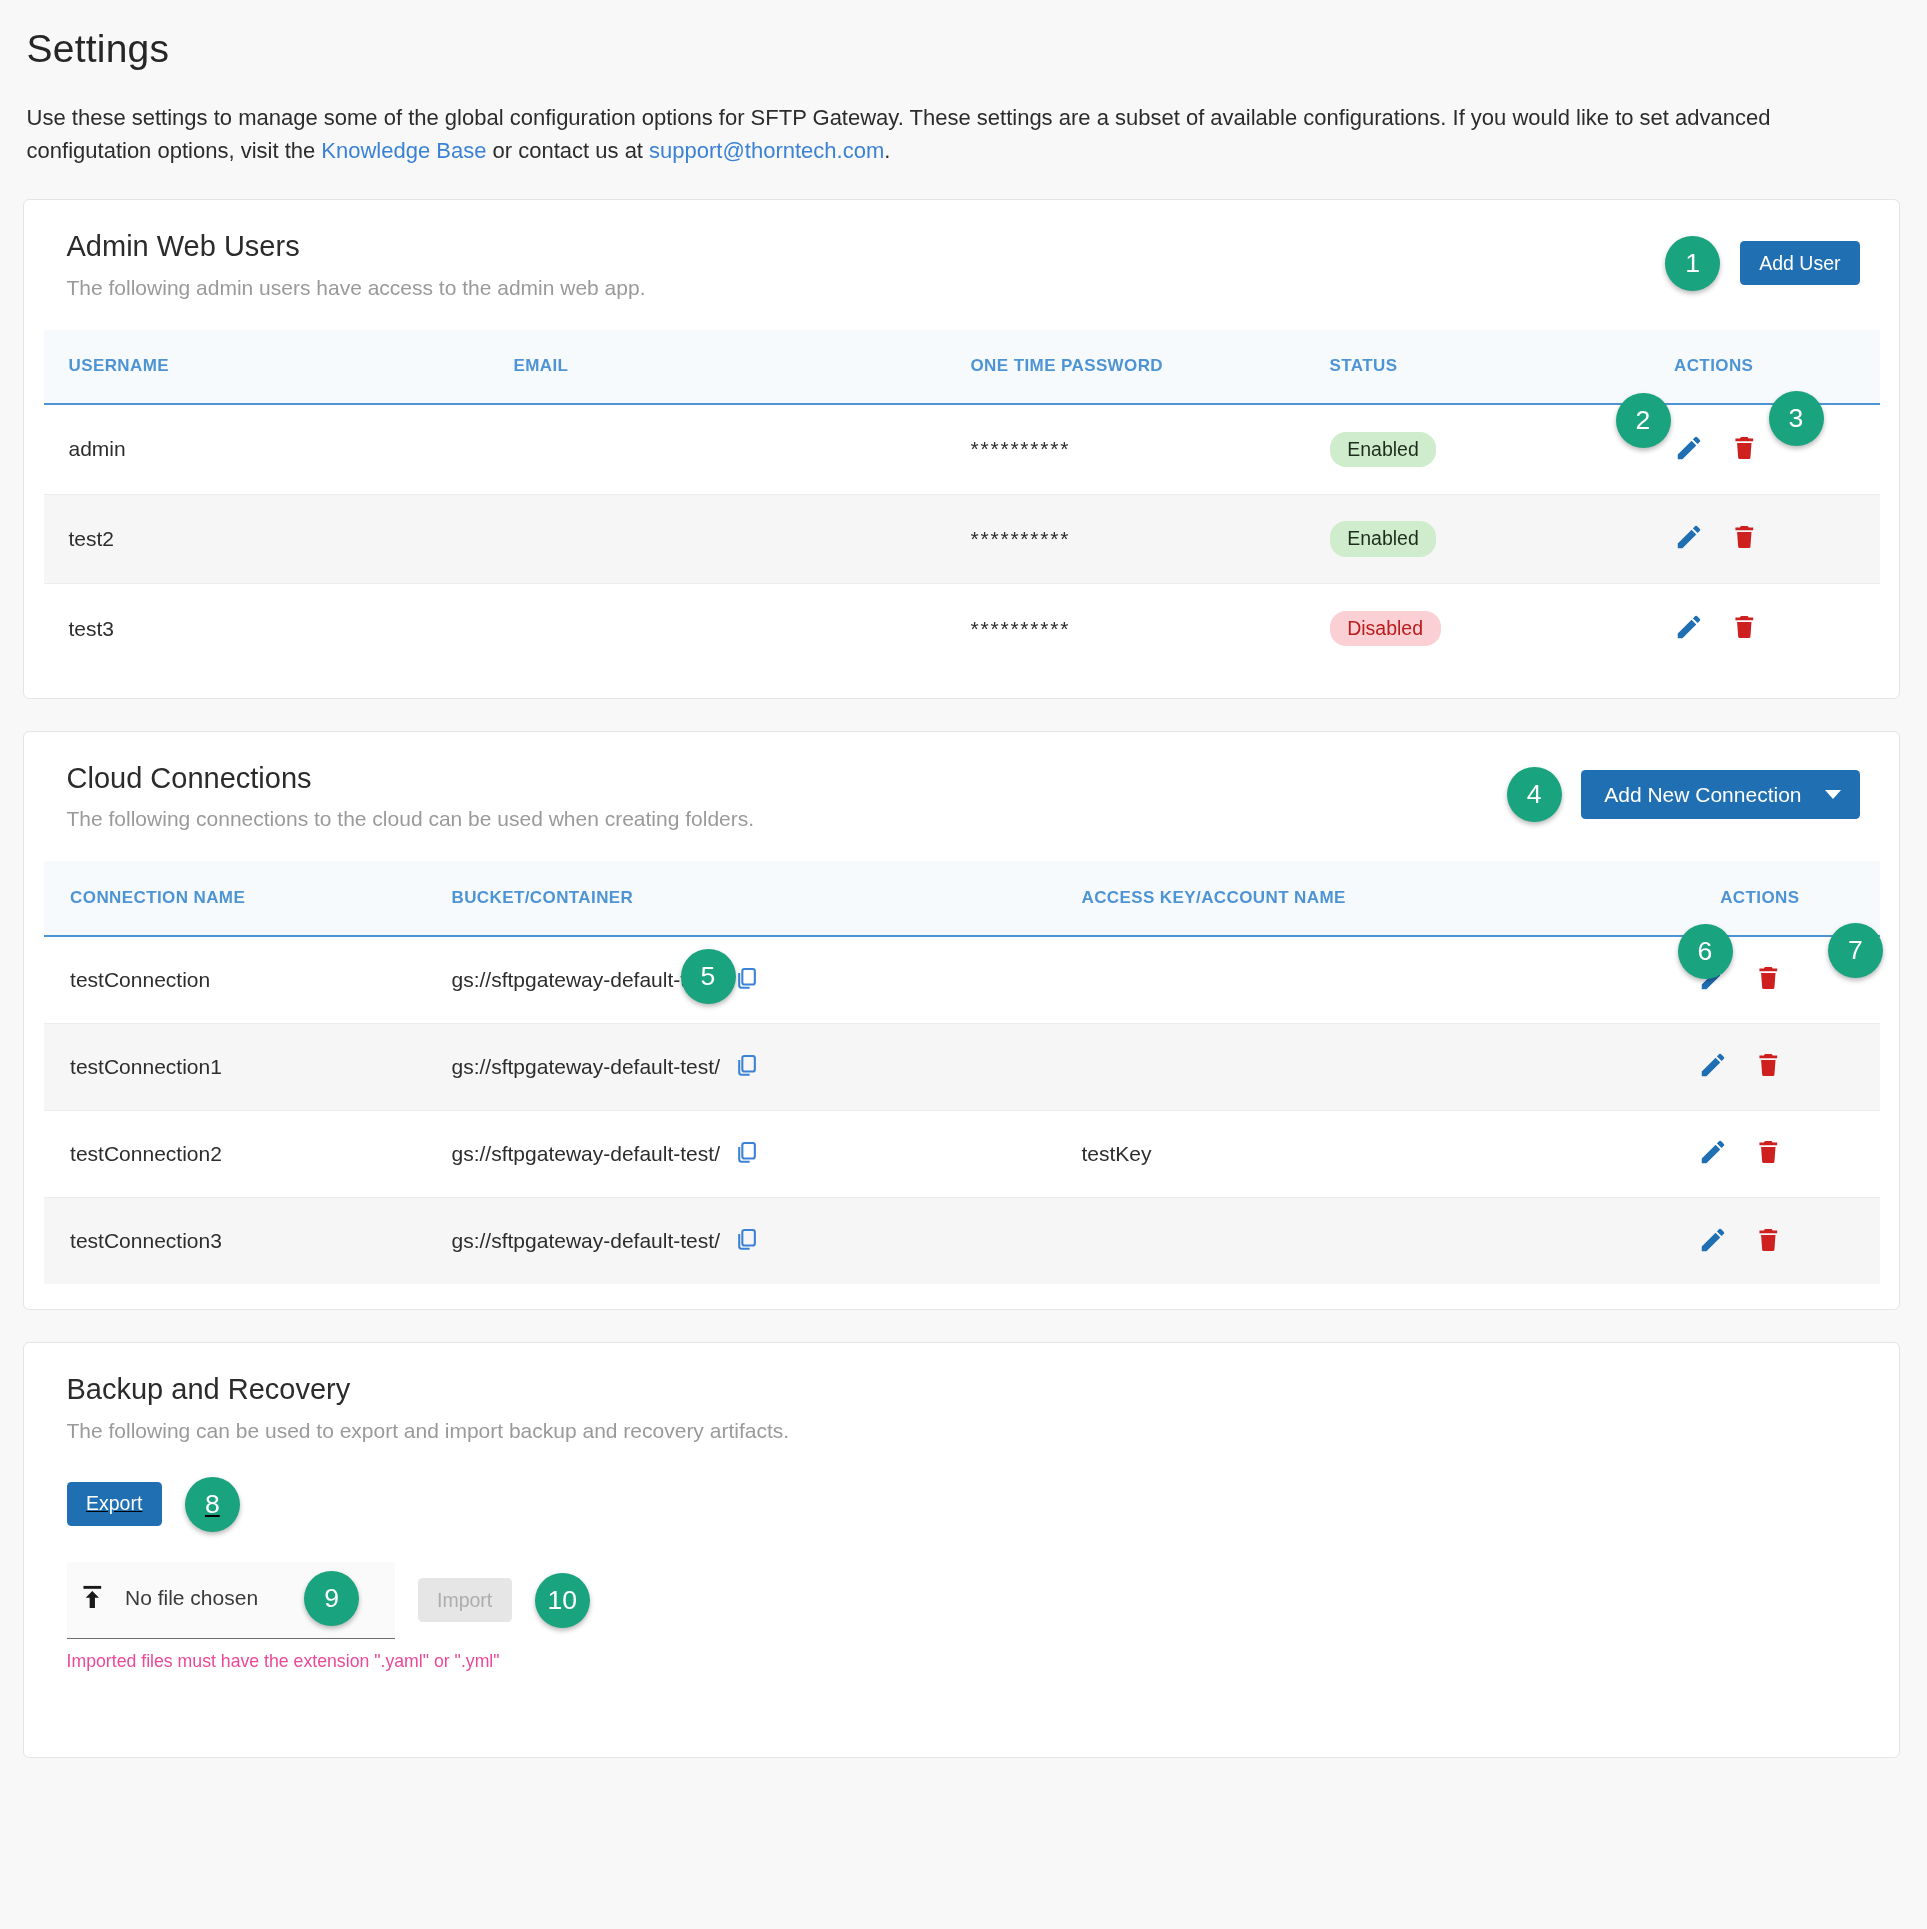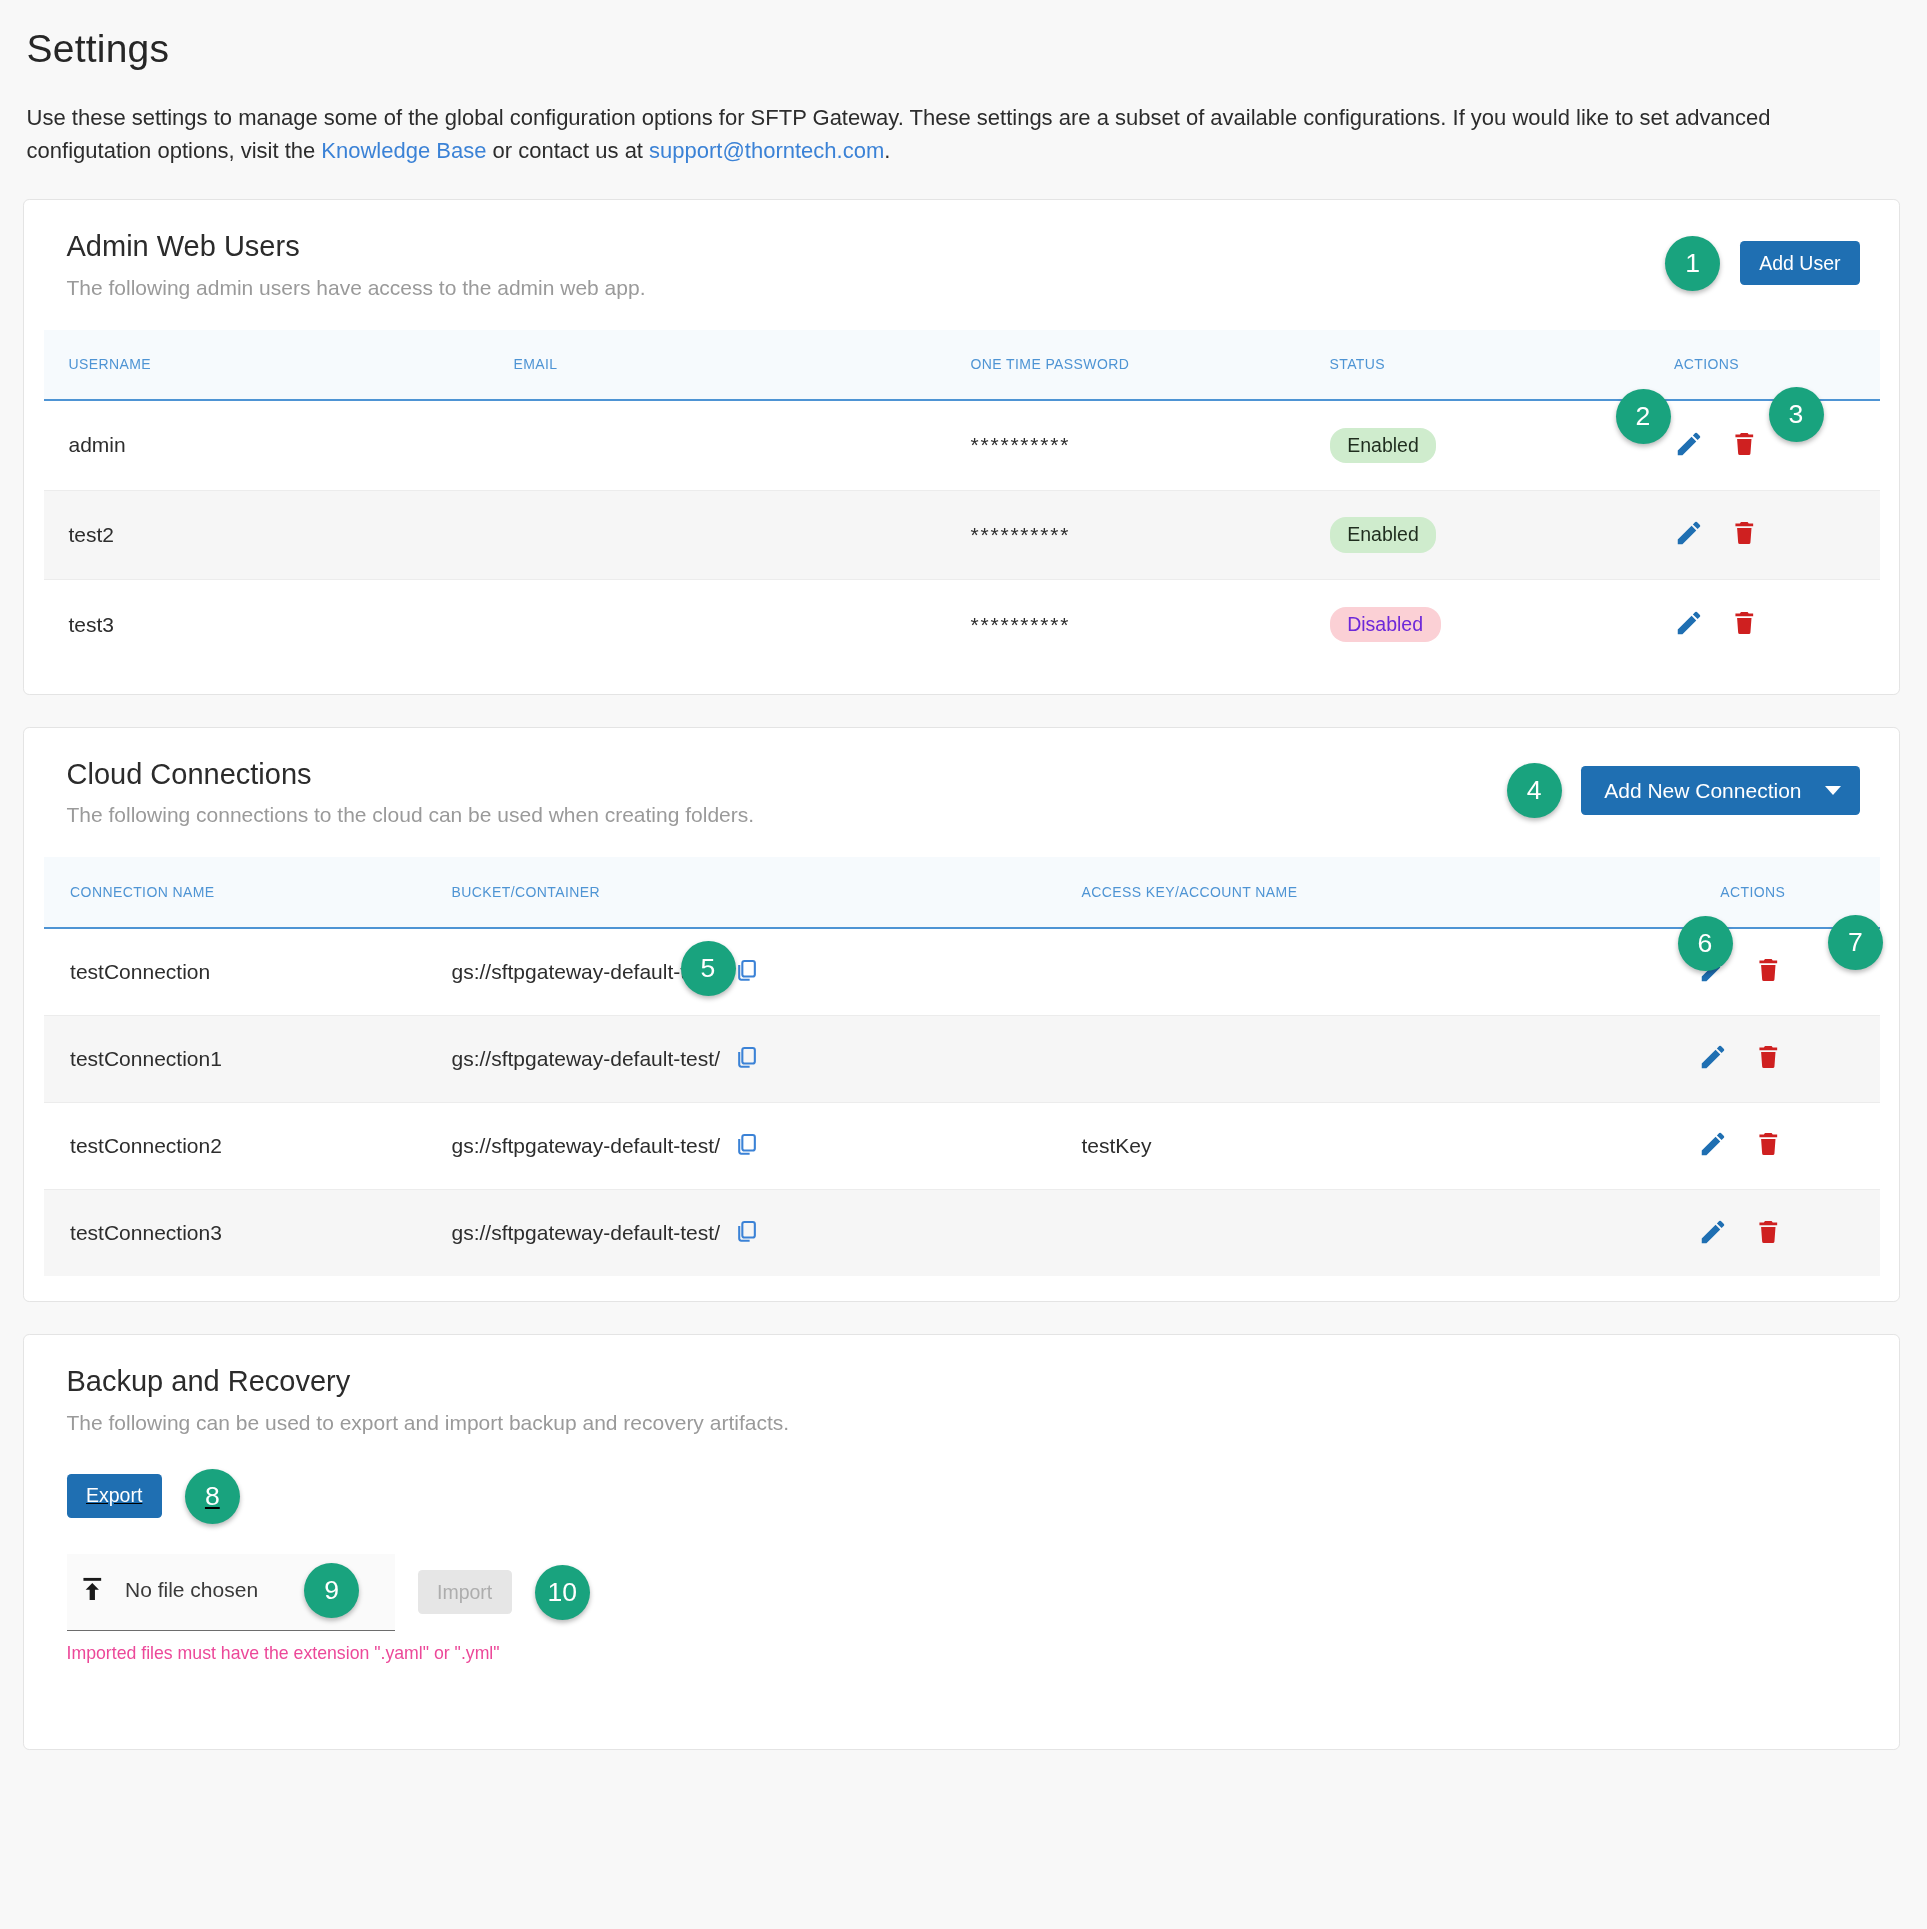--- a/index.html
+++ b/index.html
@@ -120,22 +120,22 @@
   
   table.data {
     width: 100%;
     border-collapse: collapse;
     margin-top: 30px;
     table-layout: fixed;
   }
   table.data thead th {
     background: #f6fafd;
     color: #4e94d4;
-    font-size: 14px;
-    font-weight: normal;
+    font-size: 17px;
+    font-weight: bold;
     letter-spacing: 0.4px;
     text-align: left;
     padding: 26.6px 0 26.6px 0;
     border-bottom: 2.7px solid #4e94d4;
   }
   table.data tbody td {
     font-size: 21px;
     color: #2d2d2d;
     padding: 26.6px 0;
     border-bottom: 0.9px solid #ececec;
@@ -159,21 +159,21 @@
   .otp { letter-spacing: 1.8px; font-size: 19.5px; color: #3a3a3a; }
 
   .badge {
     display: inline-block;
     font-size: 19.5px;
     padding: 7px 17.7px;
     border-radius: 16px;
     line-height: 1.1;
   }
   .badge-enabled { background: #cfeccd; color: #1f2d1e; text-align: center; }
-  .badge-disabled { background: #fbd0d5; color: #6d28d9; }
+  .badge-disabled { background: #fbd0d5; color: #b91c1c; }
 
   .actions-cell { position: relative; }
   .action-icons { display: flex; align-items: center; gap: 26.6px; }
   .icon-btn {
     background: none; border: none; padding: 0; cursor: pointer;
     display: inline-flex; align-items: center; justify-content: center;
   }
   .bucket-cell { display: flex; align-items: center; gap: 14px; position: relative; }
 
   

